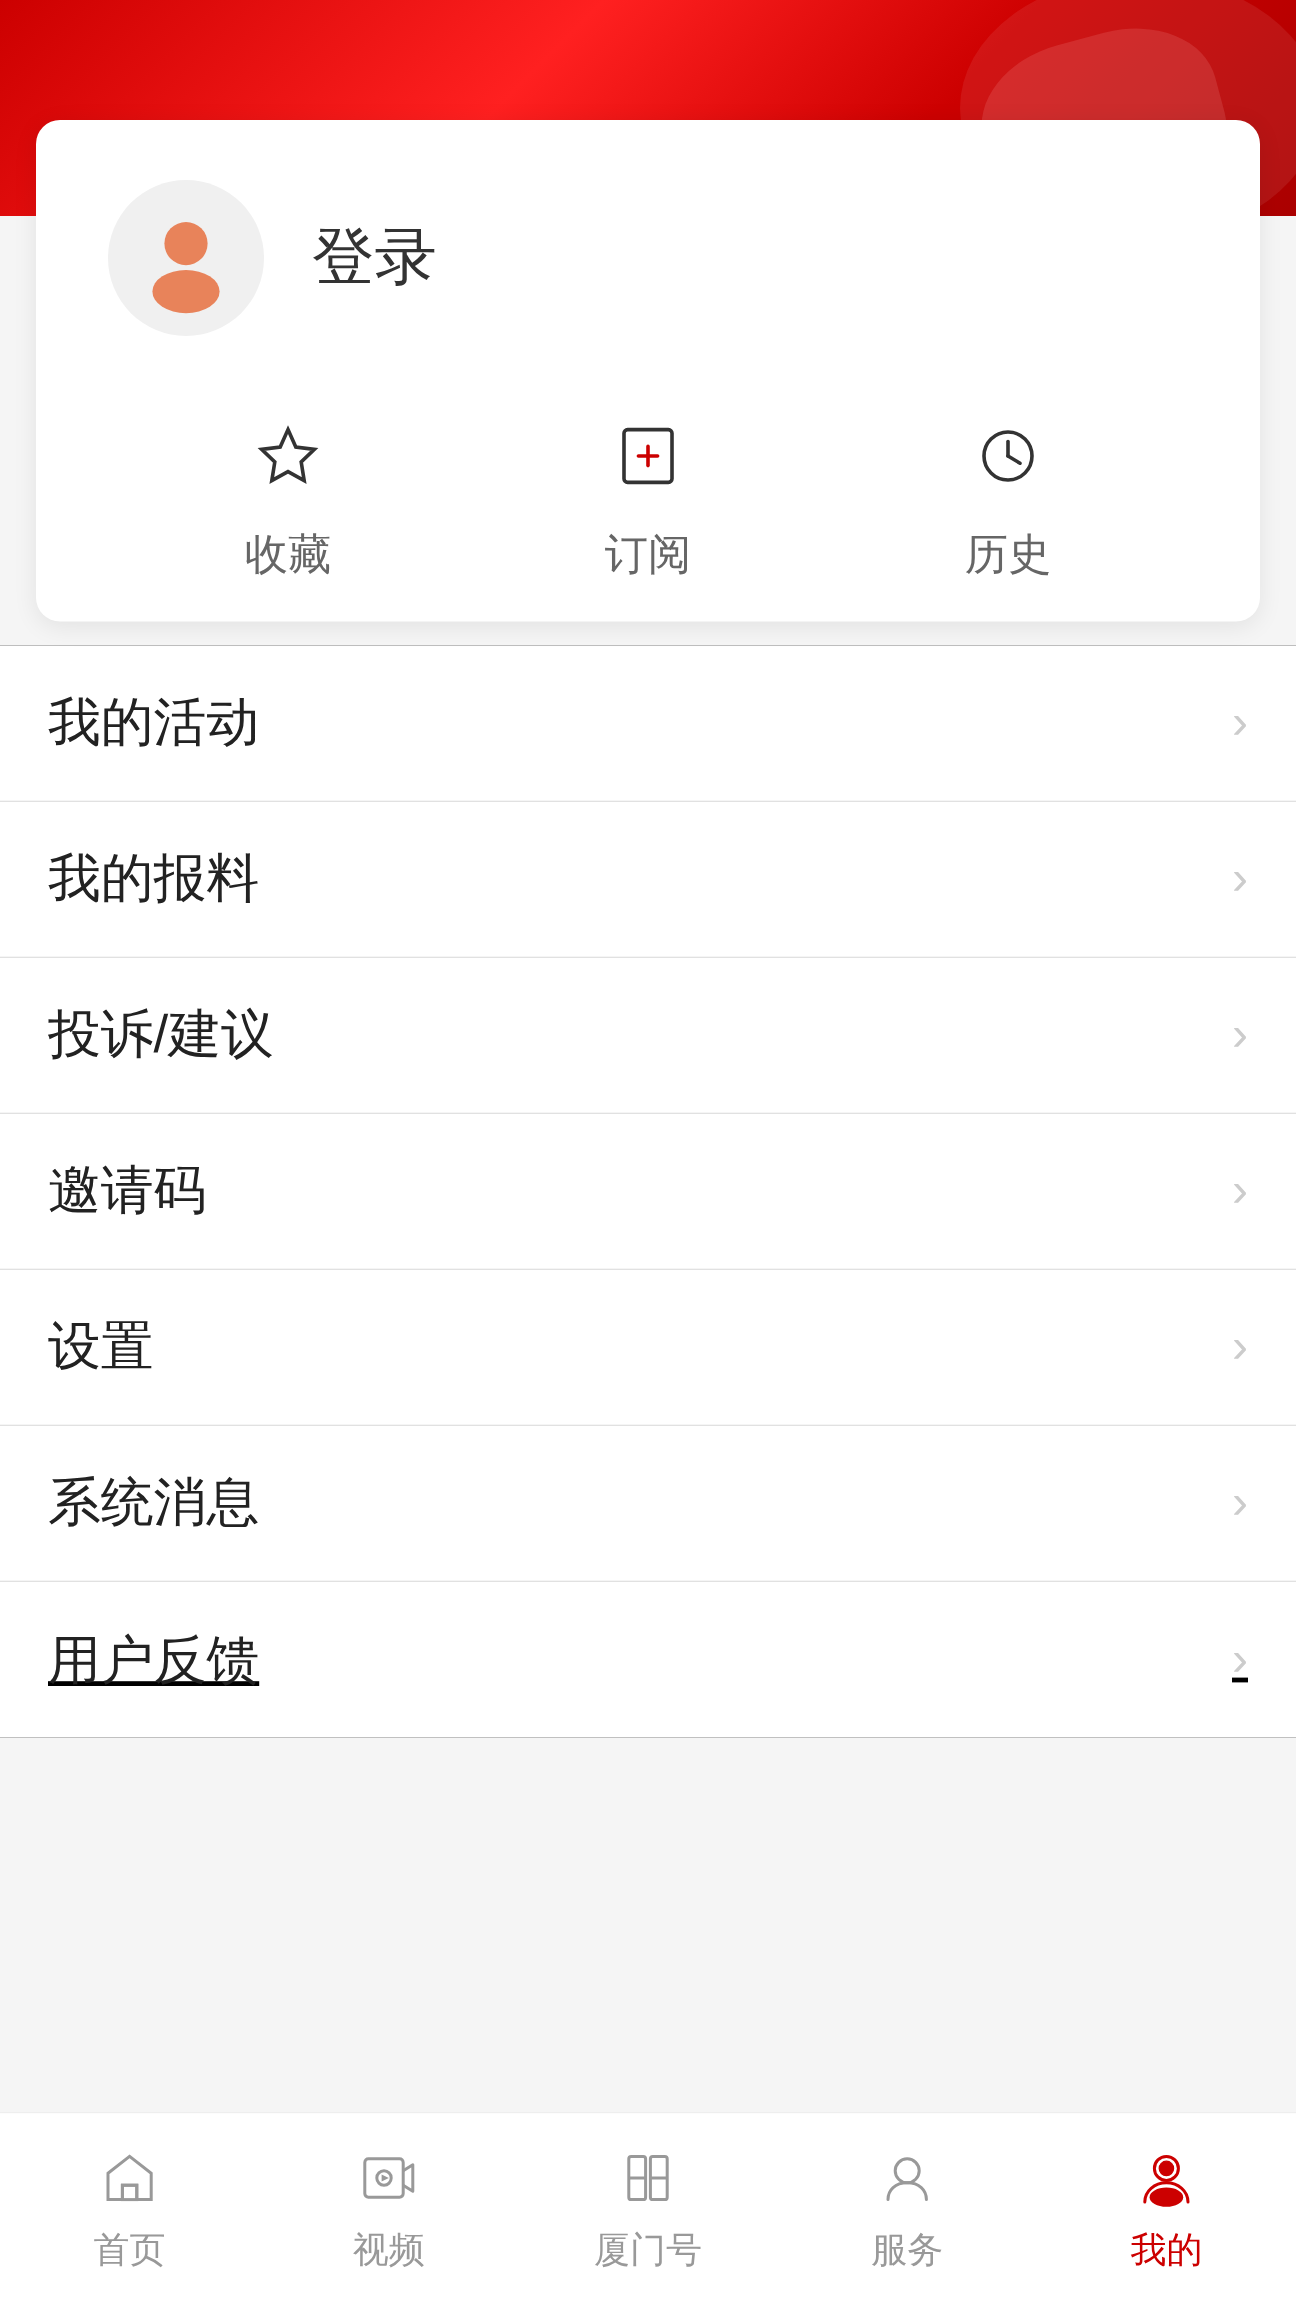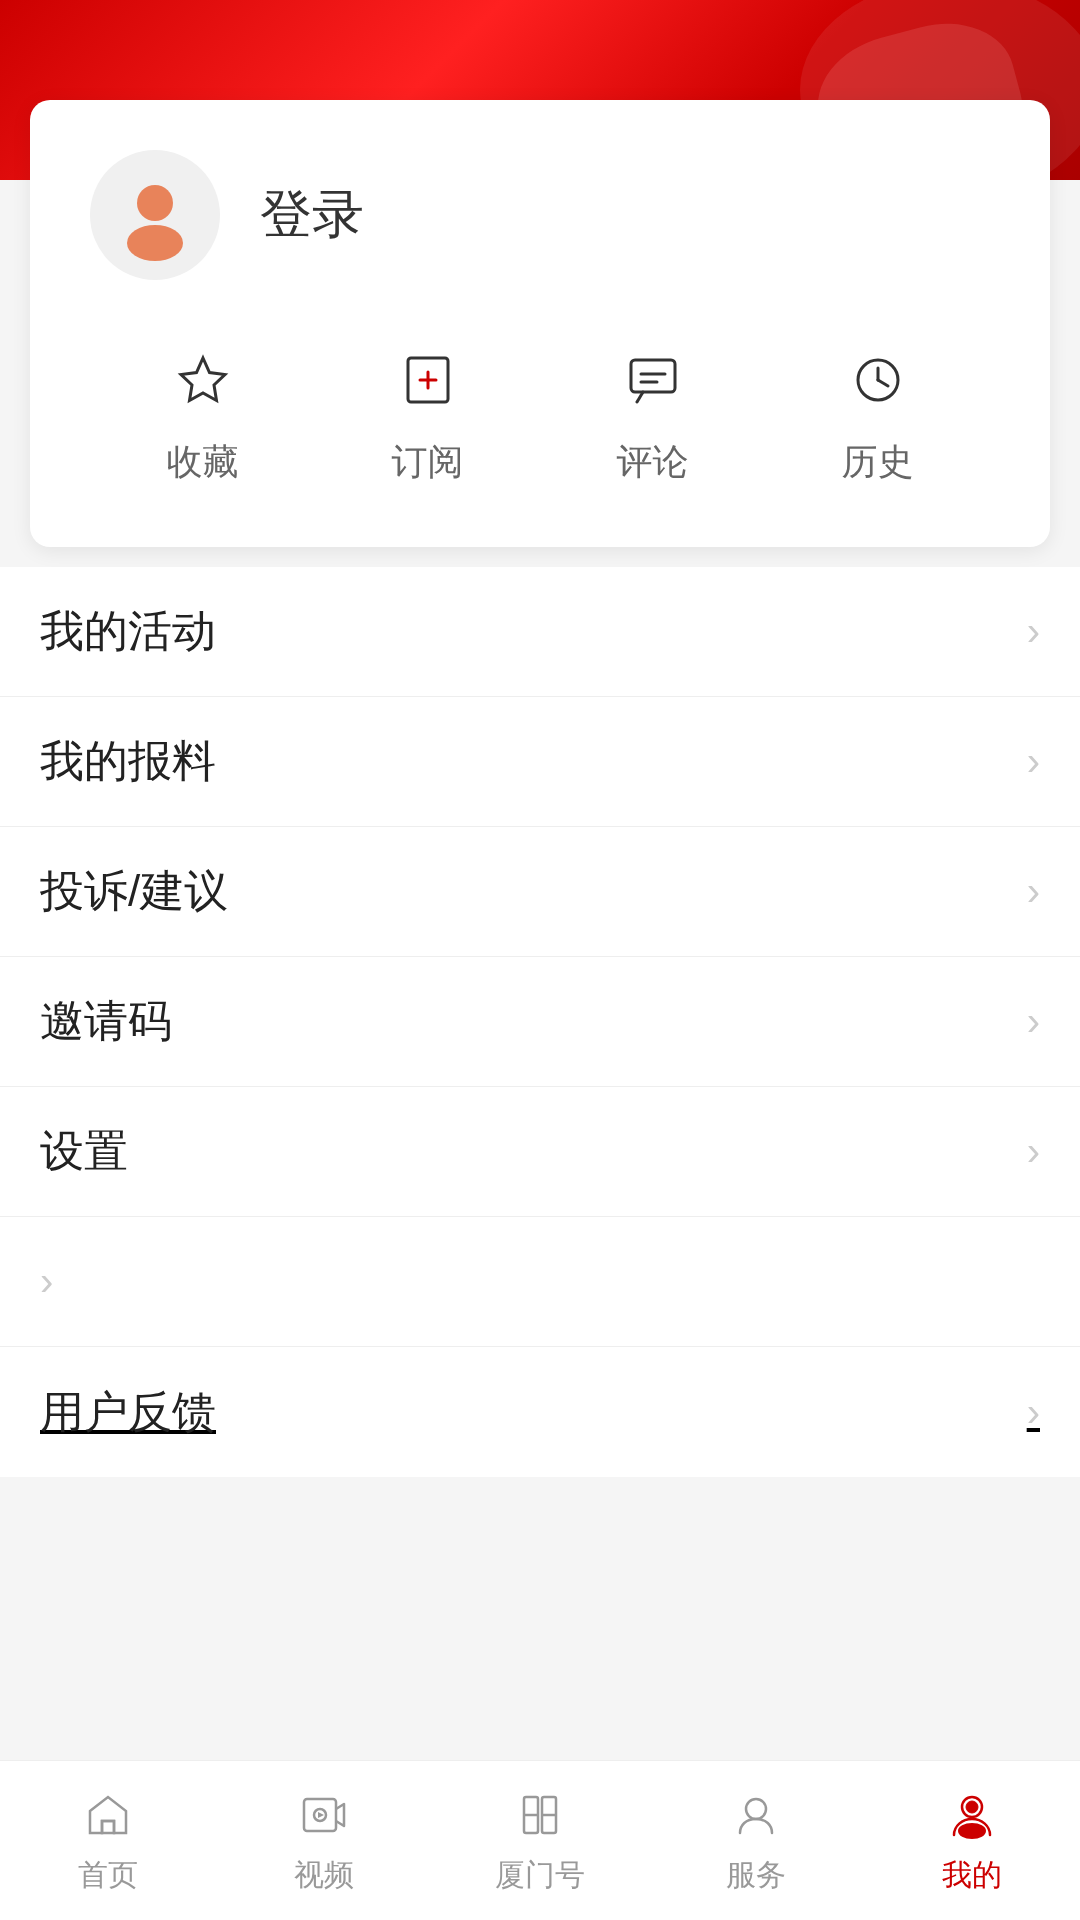--- a/index.html
+++ b/index.html
@@ -47,21 +47,21 @@
       background: rgba(255,180,180,0.15);
       border-radius: 40%;
       transform: rotate(-15deg);
     }
 
     .profile-card {
       background: #ffffff;
       margin: 0 30px;
       margin-top: -80px;
       border-radius: 20px;
-      padding: 50px 60px 60px;
+      padding: 50px 60px 31px;
       box-shadow: 0 4px 20px rgba(0,0,0,0.08);
       position: relative;
       z-index: 10;
     }
 
     .profile-top {
       display: flex;
       align-items: center;
       margin-bottom: 60px;
     }
@@ -232,31 +232,20 @@
       <div class="action-icon">
         <svg width="60" height="60" viewBox="0 0 60 60" fill="none" xmlns="http://www.w3.org/2000/svg">
           <rect x="10" y="8" width="40" height="44" rx="3" stroke="#333" stroke-width="3" fill="none"></rect>
           <line x1="30" y1="22" x2="30" y2="38" stroke="#cc0000" stroke-width="3" stroke-linecap="round"></line>
           <line x1="22" y1="30" x2="38" y2="30" stroke="#cc0000" stroke-width="3" stroke-linecap="round"></line>
         </svg>
       </div>
       <span class="action-label">订阅</span>
     </div>
 
-    <div class="quick-action-item">
-      <div class="action-icon">
-        <svg width="60" height="60" viewBox="0 0 60 60" fill="none" xmlns="http://www.w3.org/2000/svg">
-          <rect x="8" y="10" width="44" height="32" rx="4" stroke="#333" stroke-width="3" fill="none"></rect>
-          <line x1="18" y1="24" x2="42" y2="24" stroke="#333" stroke-width="3" stroke-linecap="round"></line>
-          <line x1="18" y1="32" x2="34" y2="32" stroke="#333" stroke-width="3" stroke-linecap="round"></line>
-          <path d="M20 42L14 52" stroke="#333" stroke-width="3" stroke-linecap="round"></path>
-        </svg>
-      </div>
-      <span class="action-label">评论</span>
-    </div>
 
     <div class="quick-action-item">
       <div class="action-icon">
         <svg width="60" height="60" viewBox="0 0 60 60" fill="none" xmlns="http://www.w3.org/2000/svg">
           <circle cx="30" cy="30" r="20" stroke="#333" stroke-width="3" fill="none"></circle>
           <line x1="30" y1="18" x2="30" y2="30" stroke="#333" stroke-width="3" stroke-linecap="round"></line>
           <line x1="30" y1="30" x2="40" y2="36" stroke="#333" stroke-width="3" stroke-linecap="round"></line>
         </svg>
       </div>
       <span class="action-label">历史</span>
@@ -285,20 +274,21 @@
     <span class="menu-item-label">邀请码</span>
     <span class="chevron-icon">›</span>
   </div>
 
   <div class="menu-item">
     <span class="menu-item-label">设置</span>
     <span class="chevron-icon">›</span>
   </div>
 
   <div class="menu-item">
+    <span class="menu-item-label">系统消息</span>
     <span class="chevron-icon">›</span>
   </div>
 
   <div class="menu-item">
     <span class="menu-item-label">用户反馈</span>
     <span class="chevron-icon">›</span>
   </div>
 
 </div>
 

